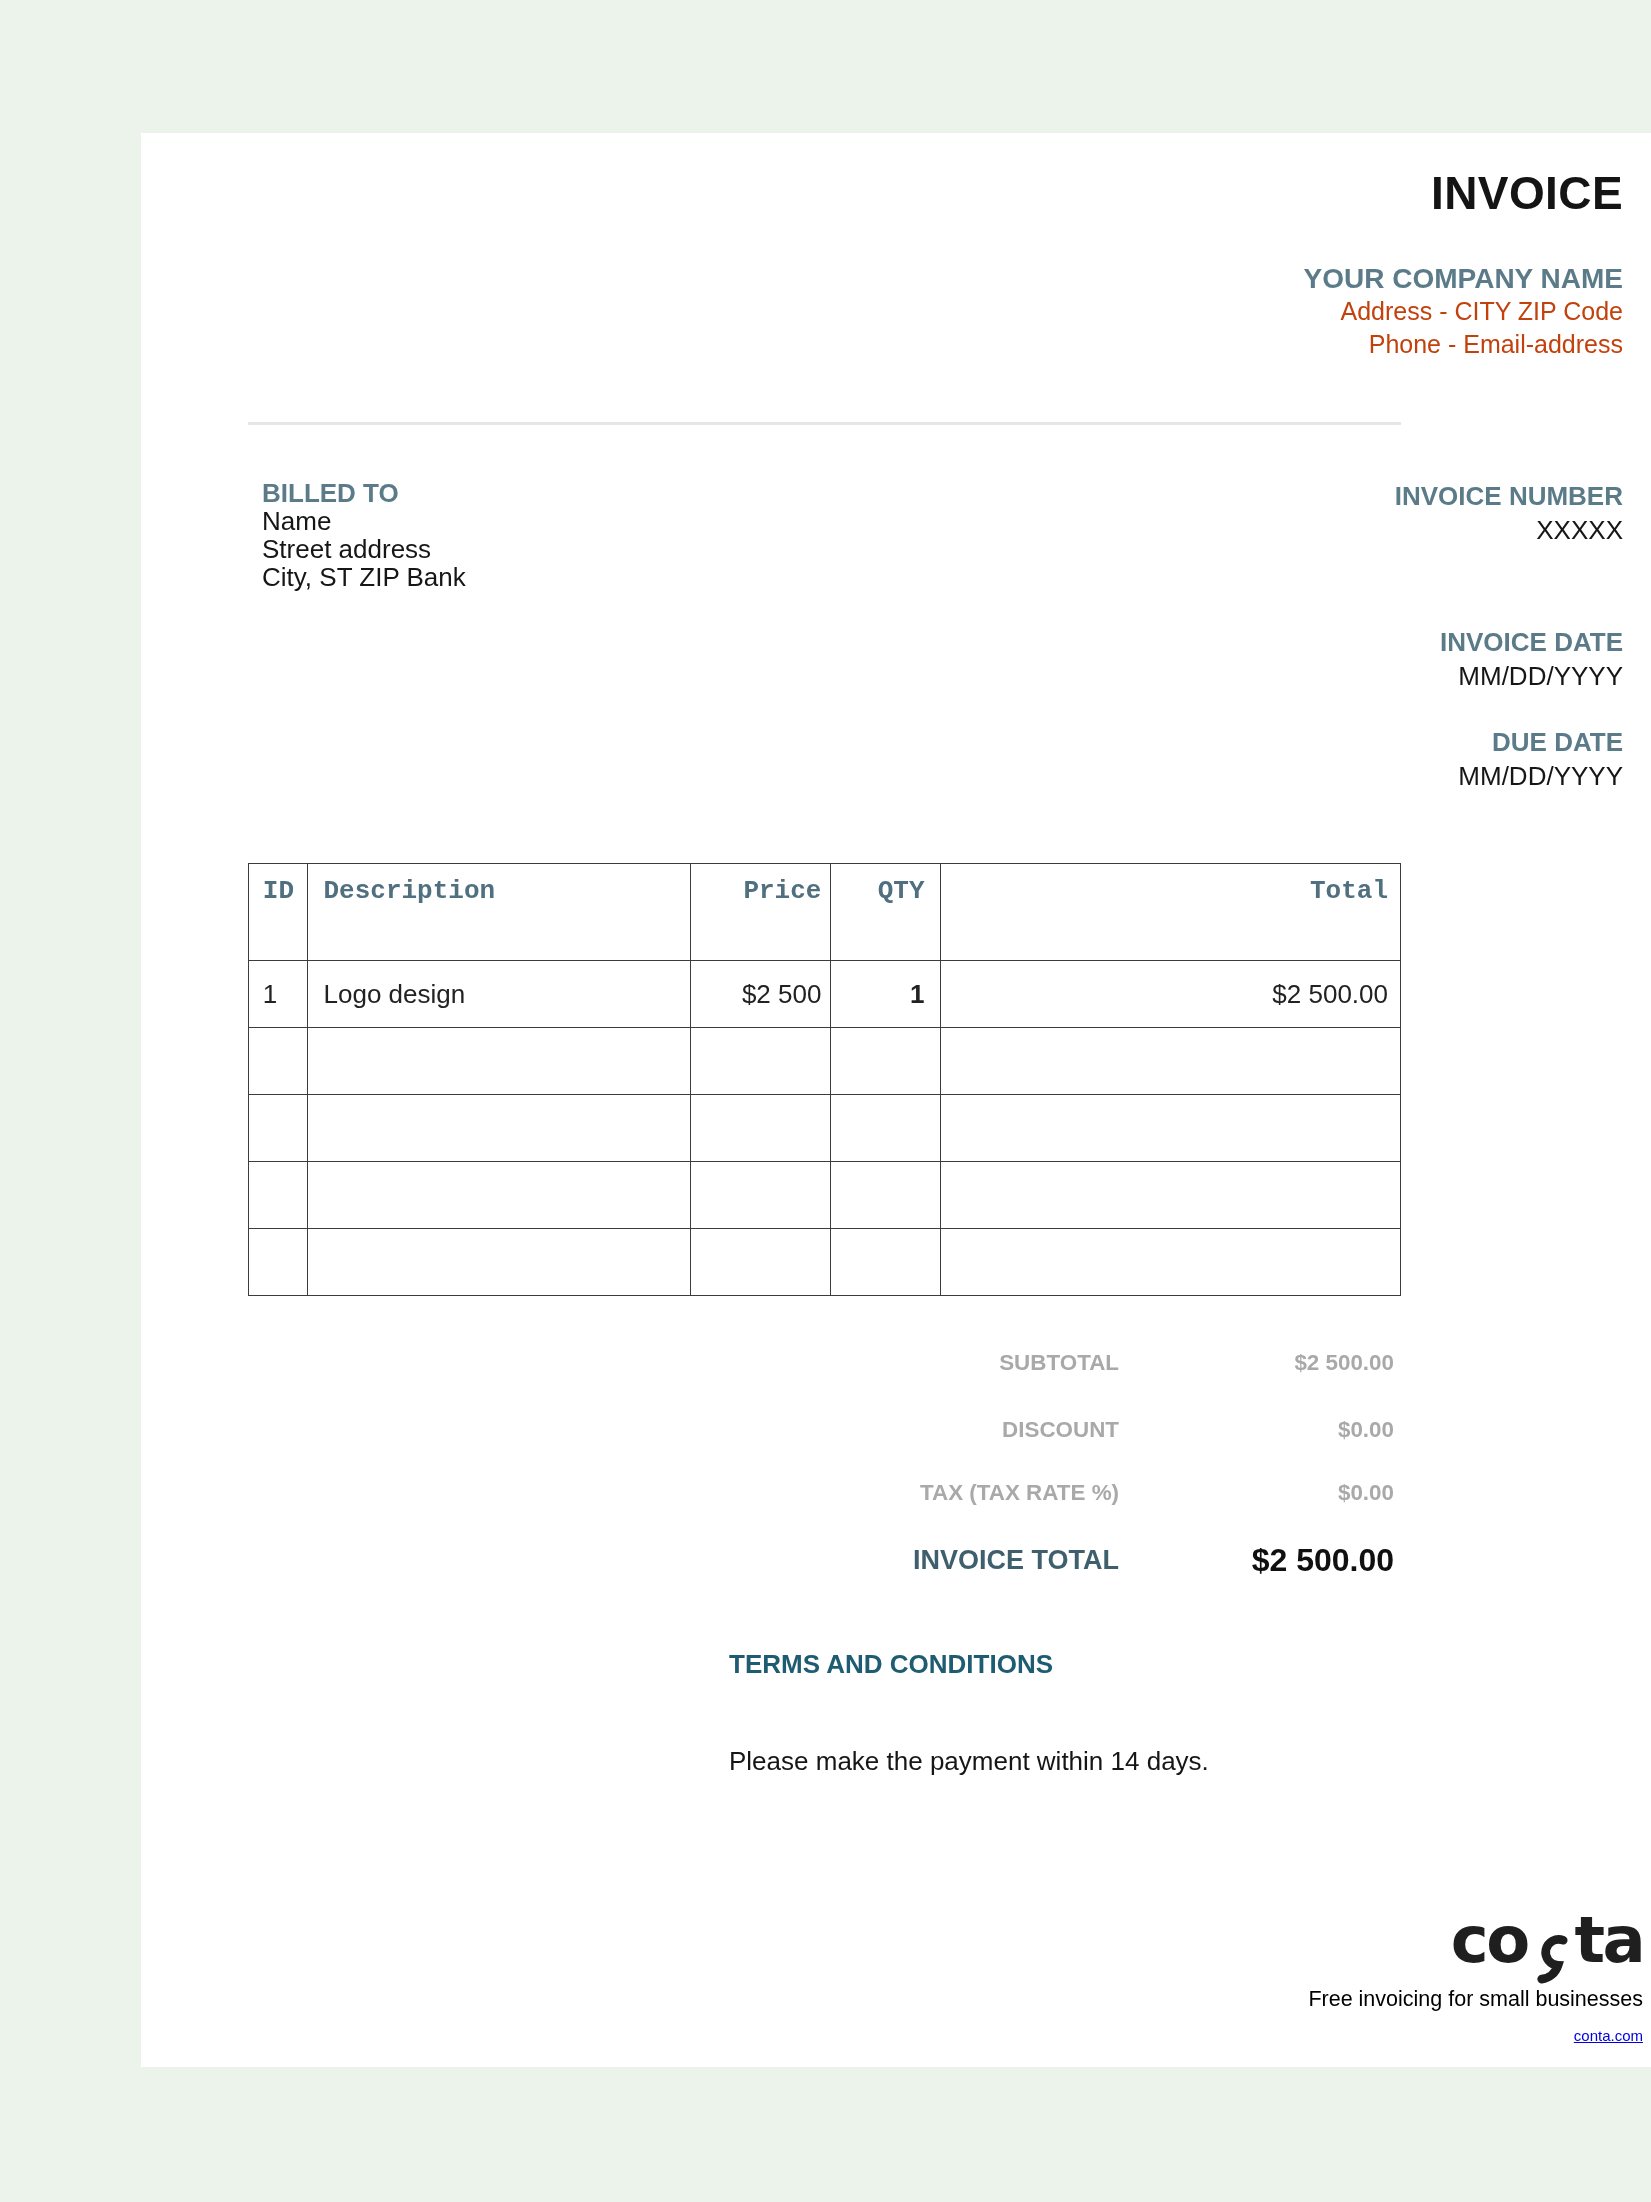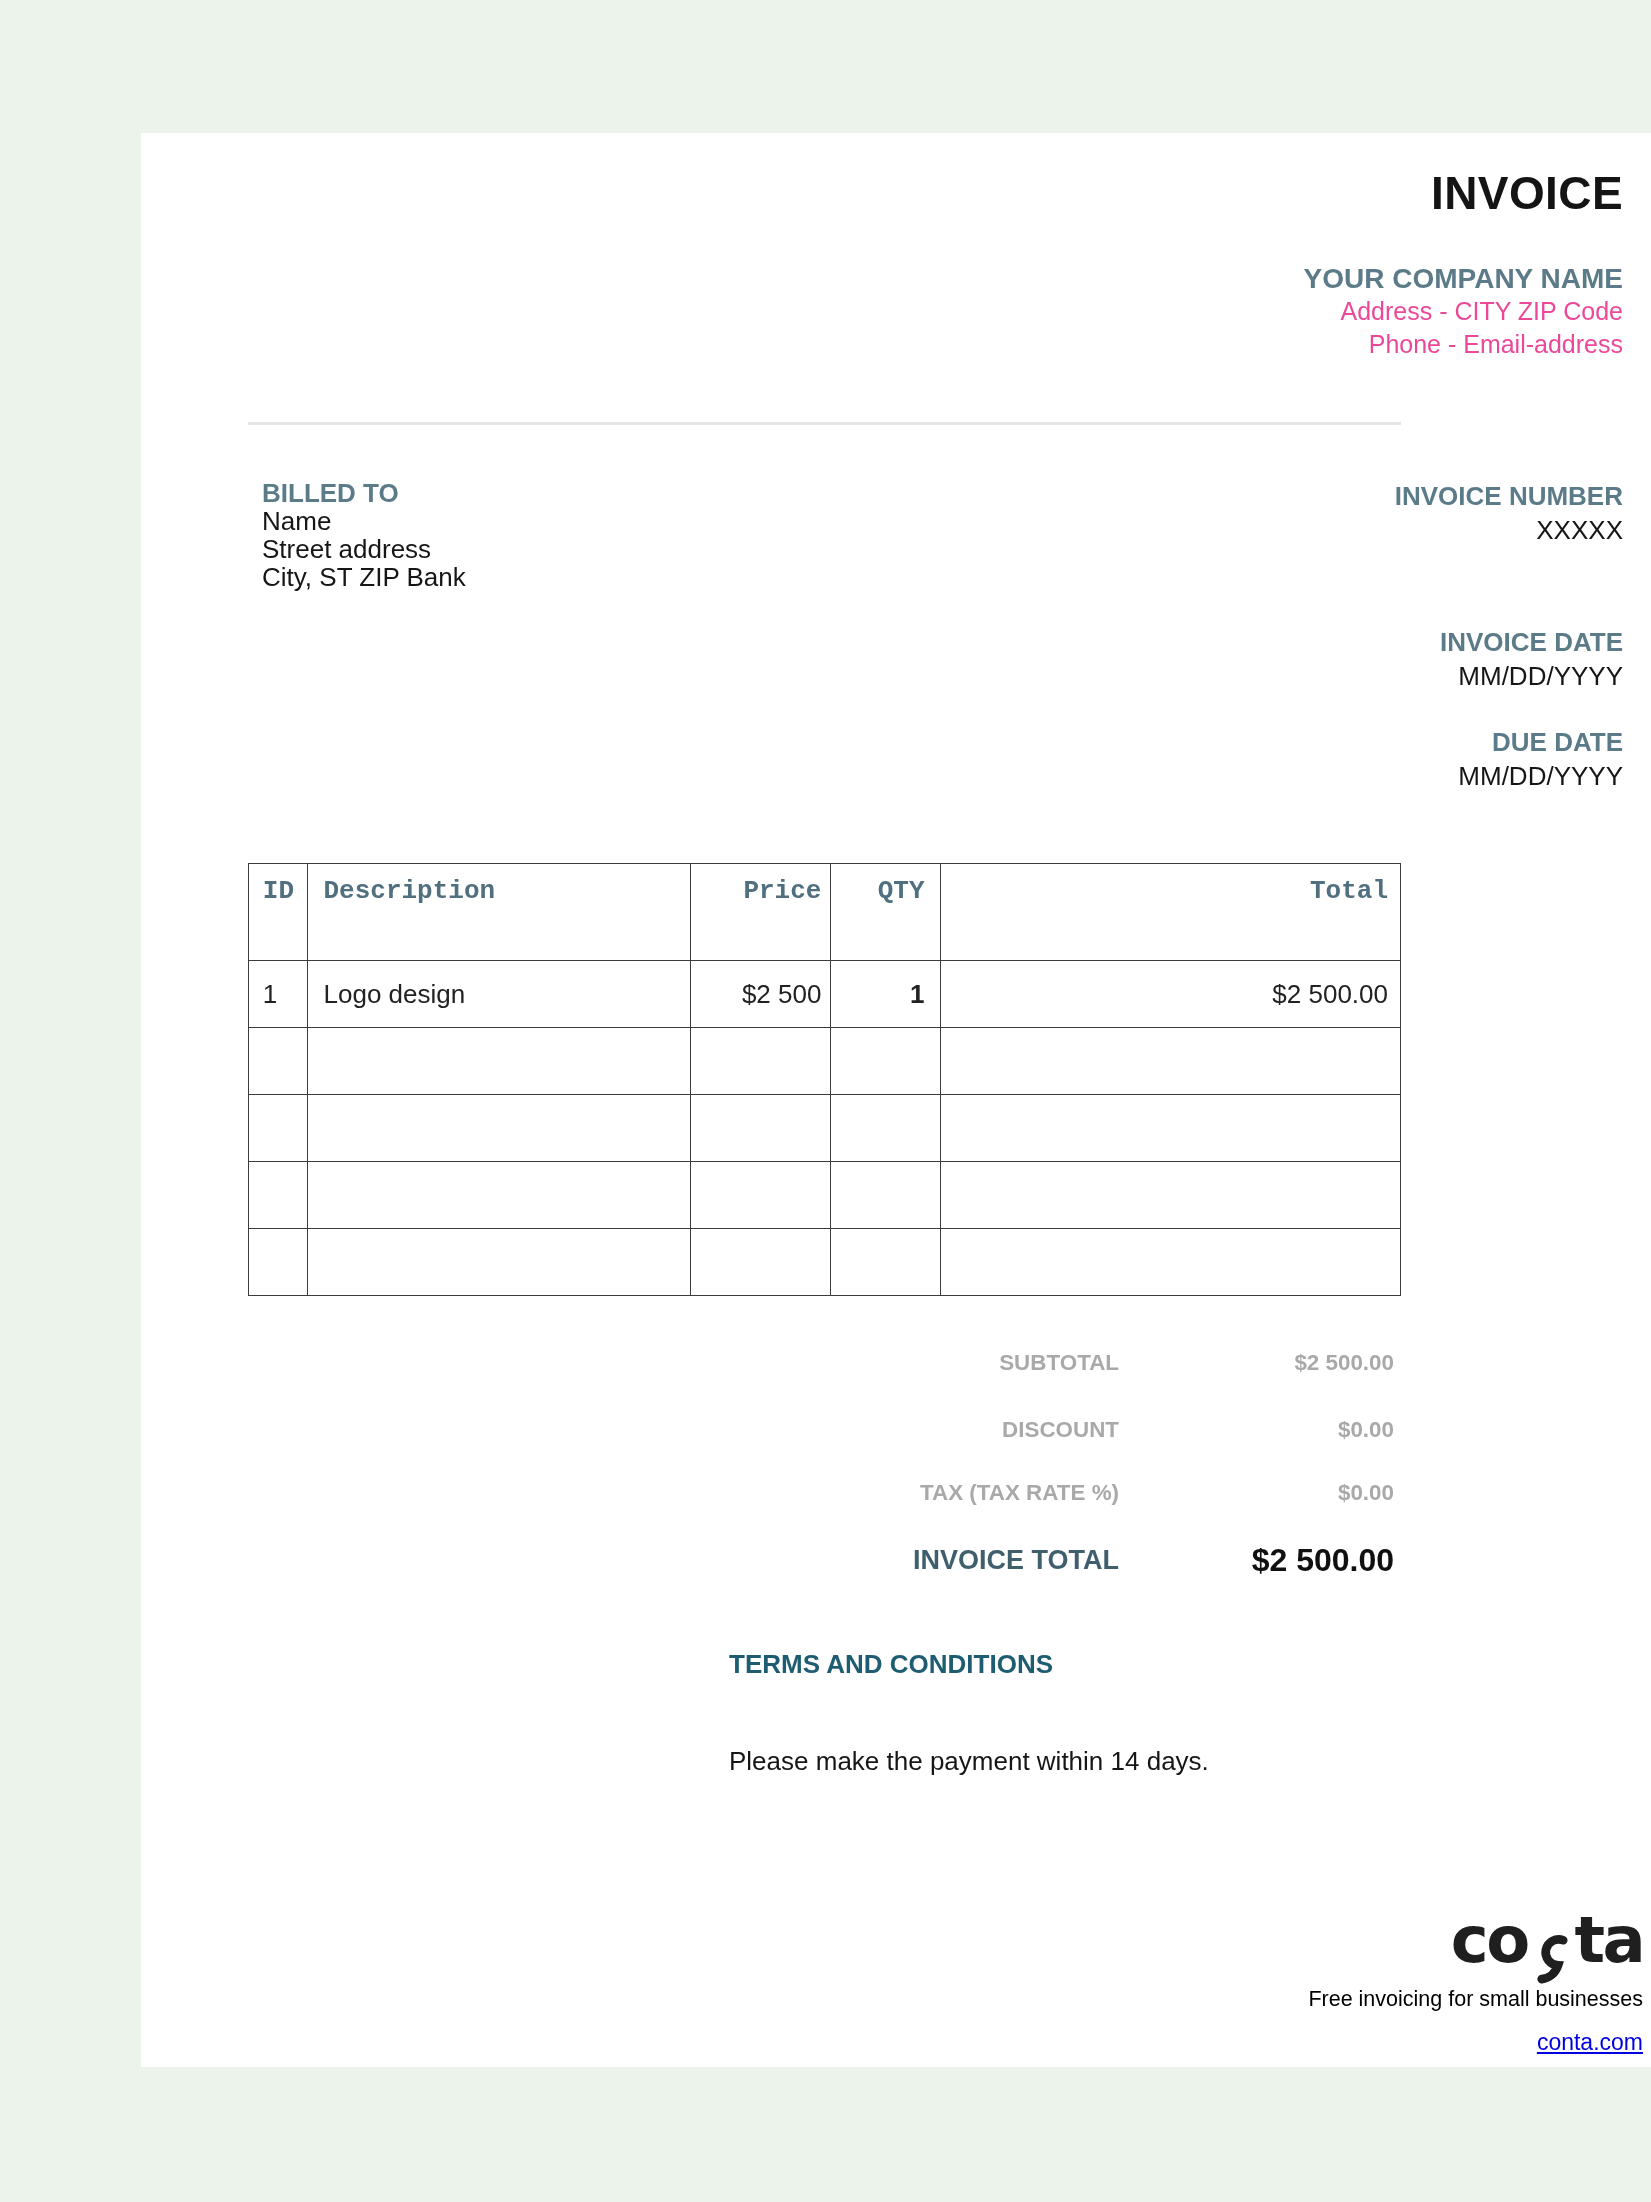--- a/index.html
+++ b/index.html
@@ -12,21 +12,21 @@
   }
   .card {
     position:absolute; left:141px; top:133px;
     width:1612px; height:1934px;
     background:#ffffff;
   }
   
   .header { position:absolute; top:40px; right:130px; text-align:right; }
   .title  { font-size:46px; font-weight:bold; color:#141414; letter-spacing:0.4px; line-height:41px; }
   .company{ margin-top:48px; font-size:28px; font-weight:bold; color:#5c7b89; line-height:33px; }
-  .hline  { font-size:25px; color:#ec4899; line-height:33px; }
+  .hline  { font-size:25px; color:#c2410c; line-height:33px; }
   .divider{ position:absolute; left:107px; top:289px; width:1153px; height:2.6px; background:#e6e6e6; }
   
   .billed { position:absolute; left:121px; top:346px; line-height:28px; font-size:26px; }
   .slabel { font-weight:bold; color:#5c7b89; font-size:26px; }
   .meta   { position:absolute; right:130px; top:346px; text-align:right; }
   .meta .pair { line-height:34px; font-size:26px; }
   .meta .pair.p2 { margin-top:78px; }
   .meta .pair.p3 { margin-top:32px; }
   
   table.items {
@@ -61,21 +61,21 @@
   .terms-text { position:absolute; left:588px; top:1614px; font-size:26px; line-height:28px; color:#161616; }
   
   .footer { position:absolute; right:110px; top:1774px; text-align:right; }
   .logo {
     display:inline-flex; align-items:flex-end; justify-content:flex-end;
     font-family:"DejaVu Sans", sans-serif; font-weight:bold;
     font-size:64px; letter-spacing:-2.6px; color:#1f1f1f; line-height:67px;
   }
   .logo svg { margin:0 2.6px -12px 4.3px; }
   .tagline { margin-top:12px; font-size:21.5px; color:#000000; line-height:26px; }
-  .link-row { margin-top:17px; font-size:23px; line-height:26px; }
+  .link-row { margin-top:11px; font-size:15px; line-height:26px; }
   .link-row a { color:#0000e0; text-decoration:underline; }
 </style>
 </head>
 <body>
 
 <div class="card">
 
   <div class="header">
     <div class="title">INVOICE</div>
     <div class="company">YOUR COMPANY NAME</div>

